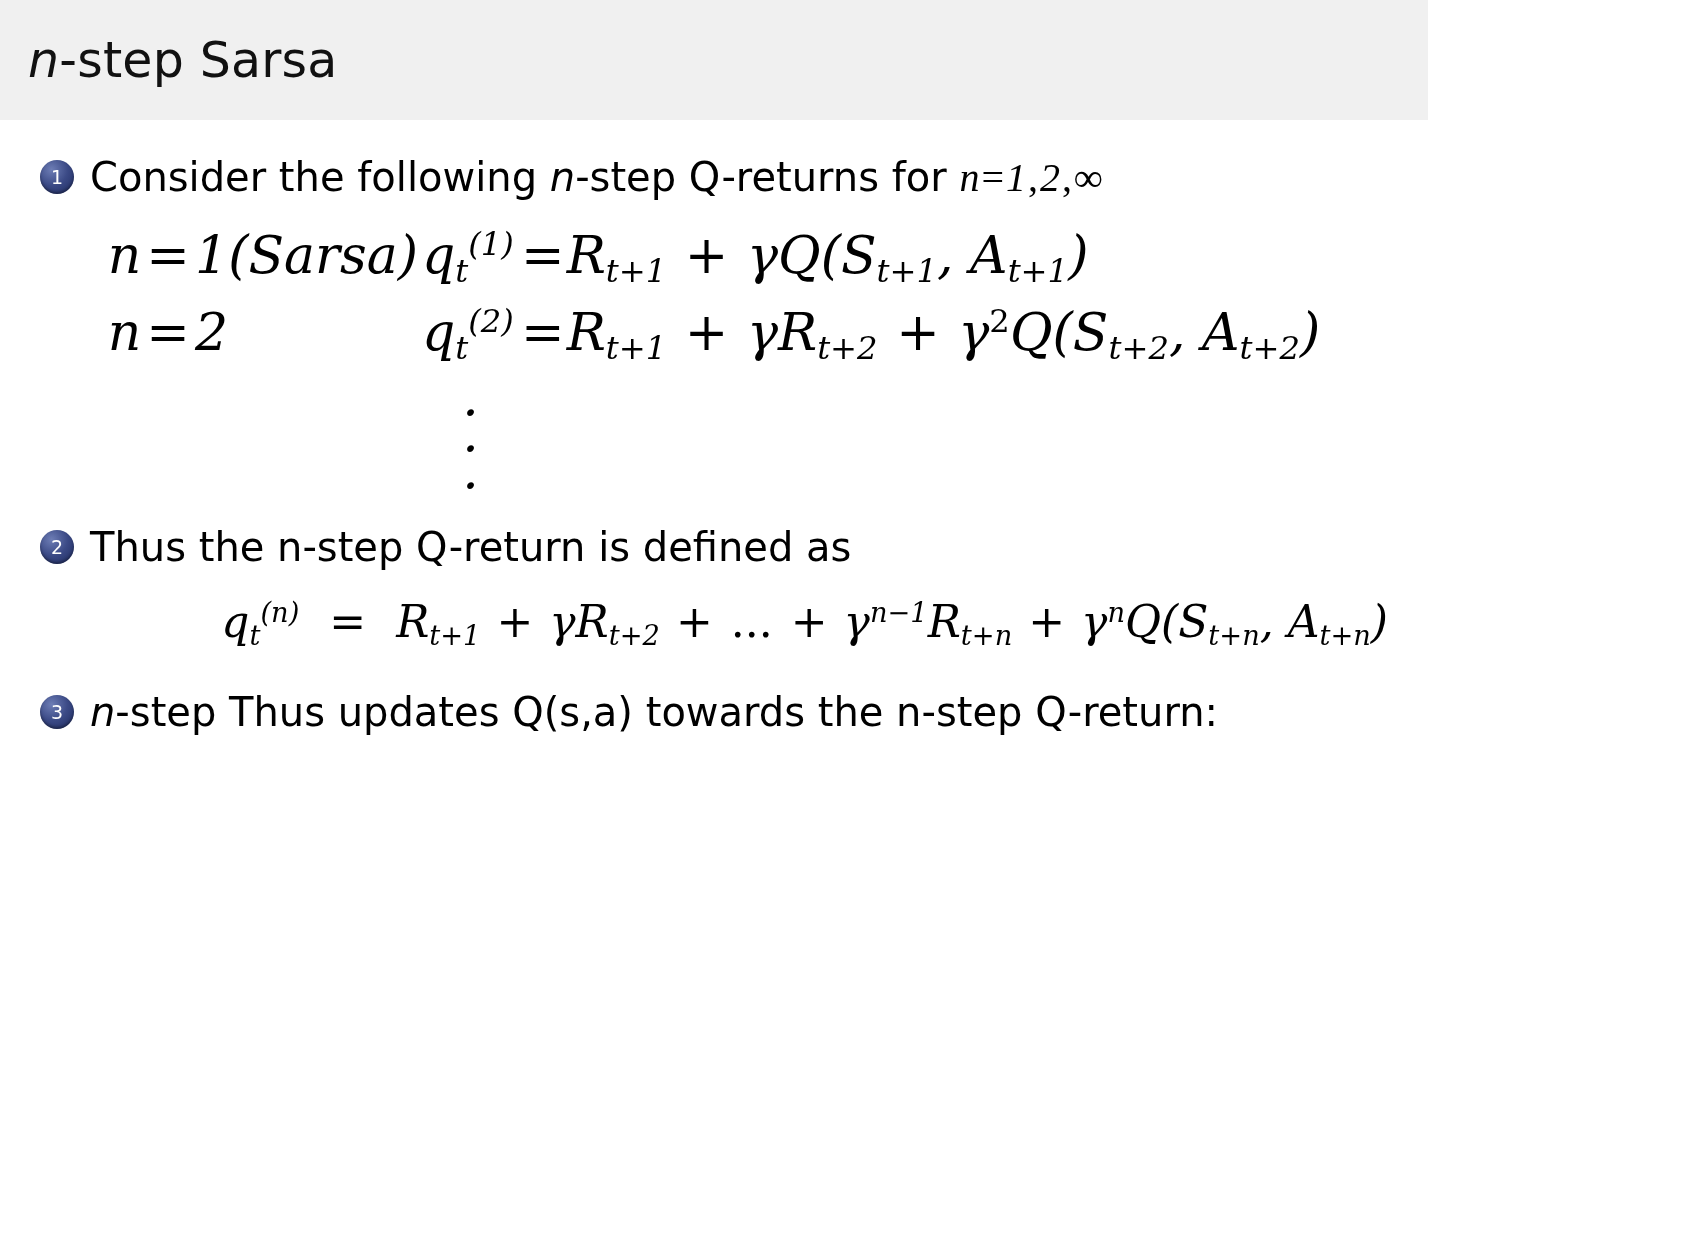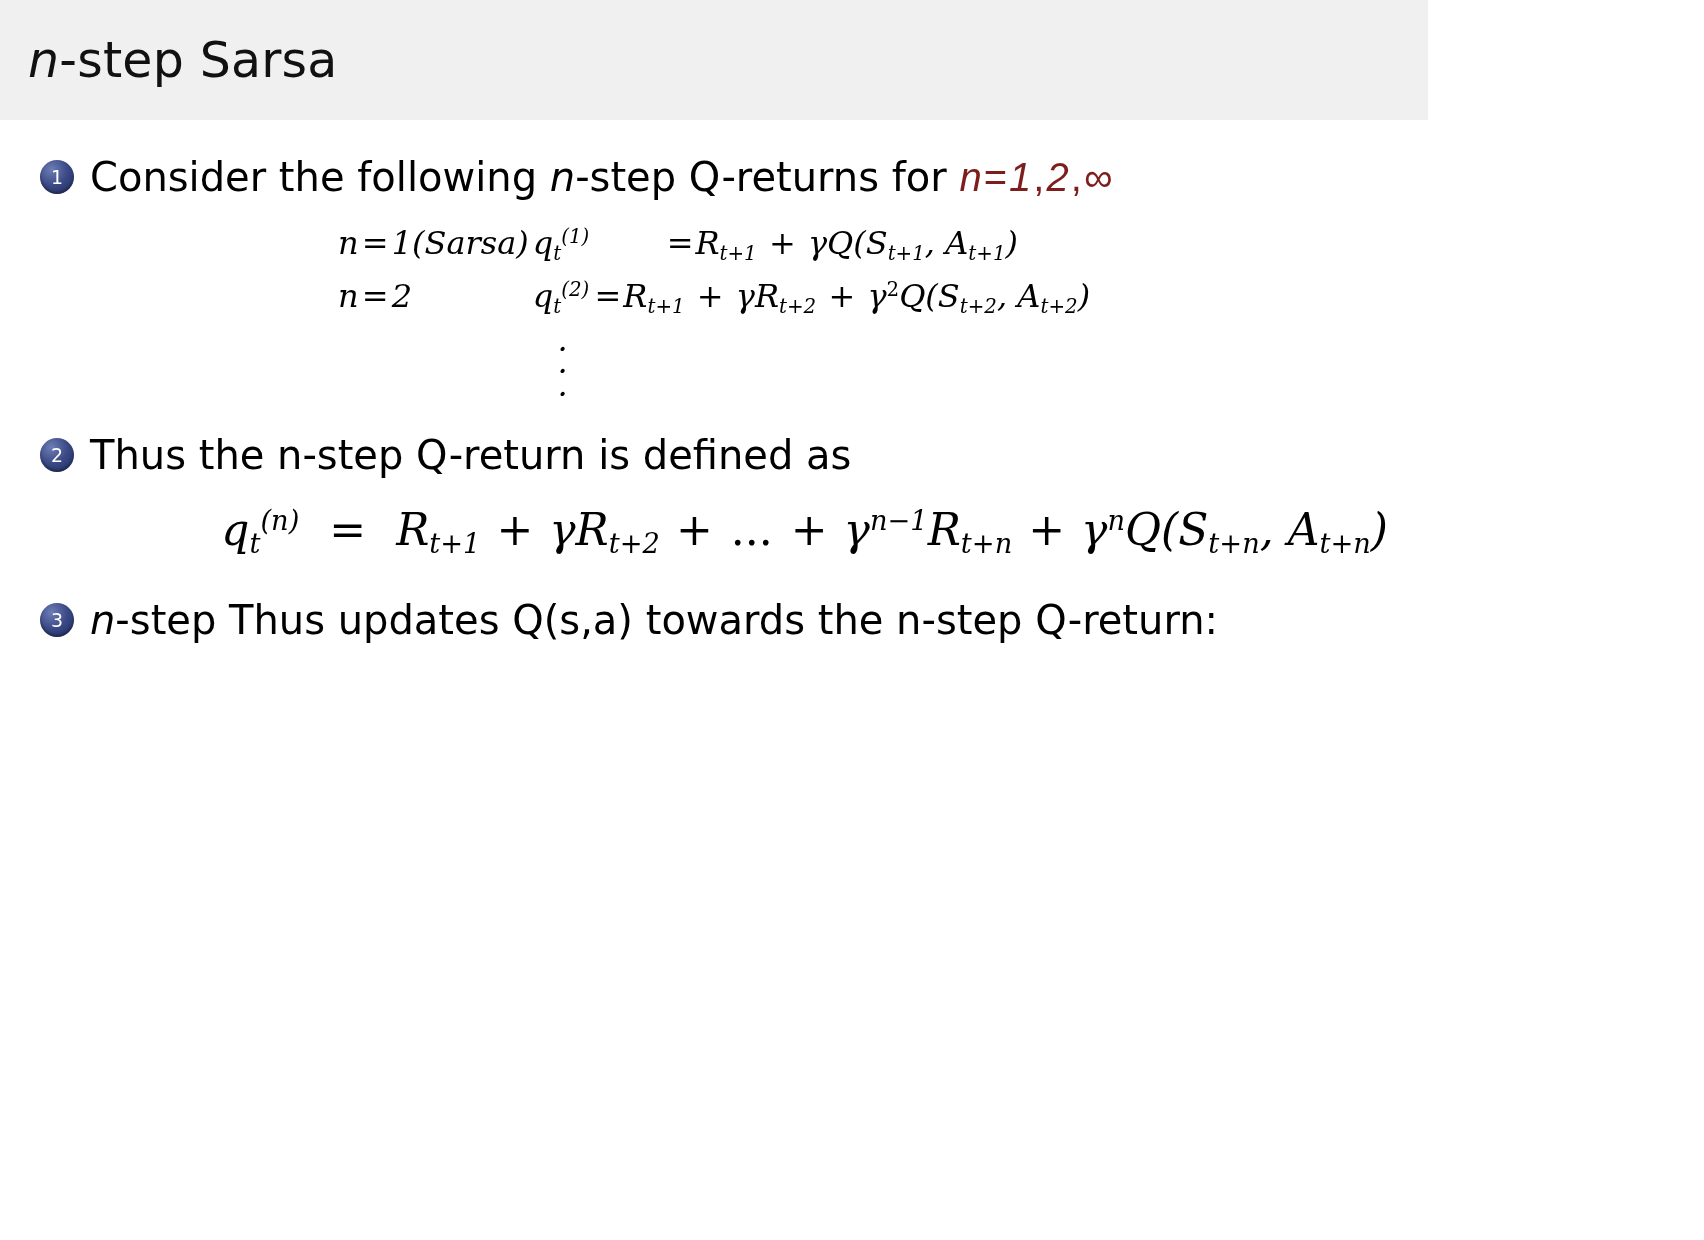--- a/index.html
+++ b/index.html
@@ -63,47 +63,47 @@
   }
   .item-text {
     font-size: 40px;
     line-height: 1.35;
     color: #000000;
   }
   .it { font-style: italic; }
 
   
   .math {
-    font-family: Liberation Sans, sans-serif;
+    font-family: Liberation Serif, serif;
     font-style: italic;
-    color: #7f1d1d;
+    color: #000000;
     text-align: center;
   }
   sub, sup {
     font-size: 62%;
     font-style: italic;
   }
   sub { vertical-align: -0.28em; }
   sup { vertical-align: 0.55em; }
 
   .eqtable {
     margin: 14px auto 0 auto;
     border-collapse: collapse;
   }
   .eqtable td {
     font-family: "DejaVu Serif", serif;
     font-style: italic;
-    font-size: 32px;
+    font-size: 52px;
     padding: 6px 0;
     white-space: nowrap;
     vertical-align: baseline;
   }
   .eqtable td.lhs { text-align: left; padding-right: 4px; }
   .eqtable td.mid { padding-right: 0px; }
-  .eqtable td.rhs { text-align: center; }
+  .eqtable td.rhs { text-align: left; }
 
   .vdots {
     text-align: center;
     font-size: 42px;
     font-family: "DejaVu Serif", serif;
     letter-spacing: 0;
     line-height: 0.7;
     margin: 10px 0 10px 0;
   }
   .vdots span { display: block; }

